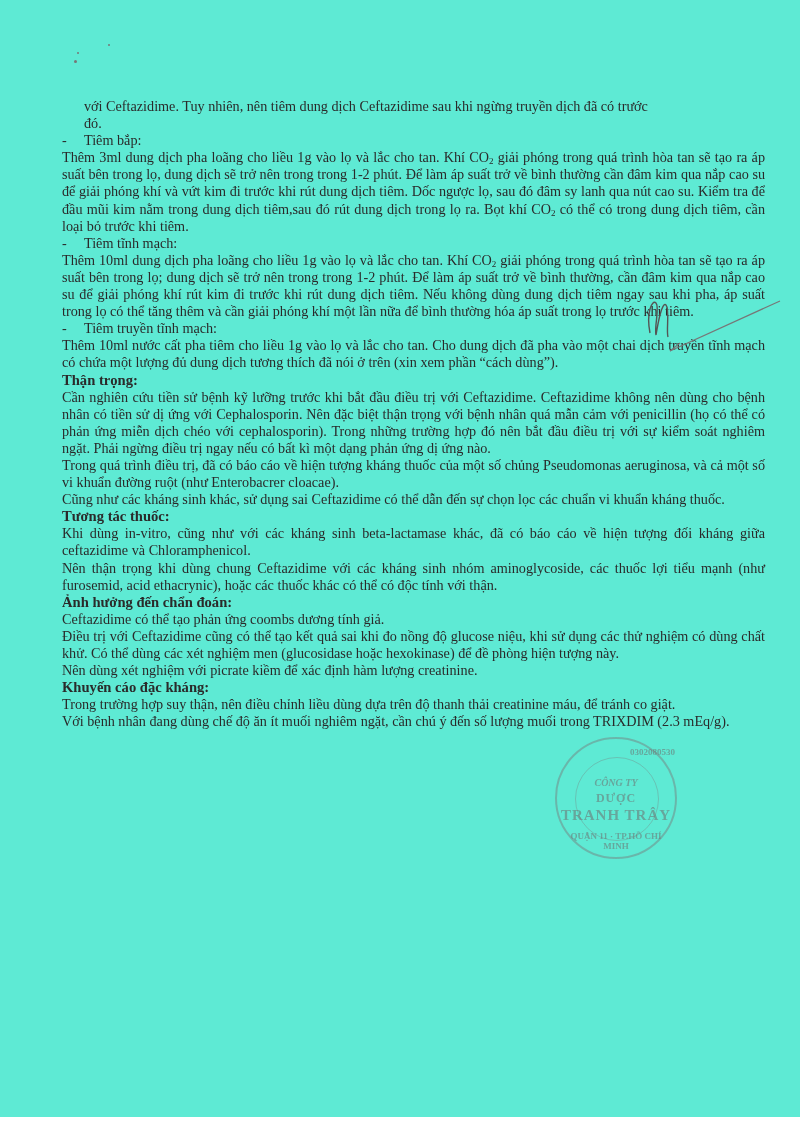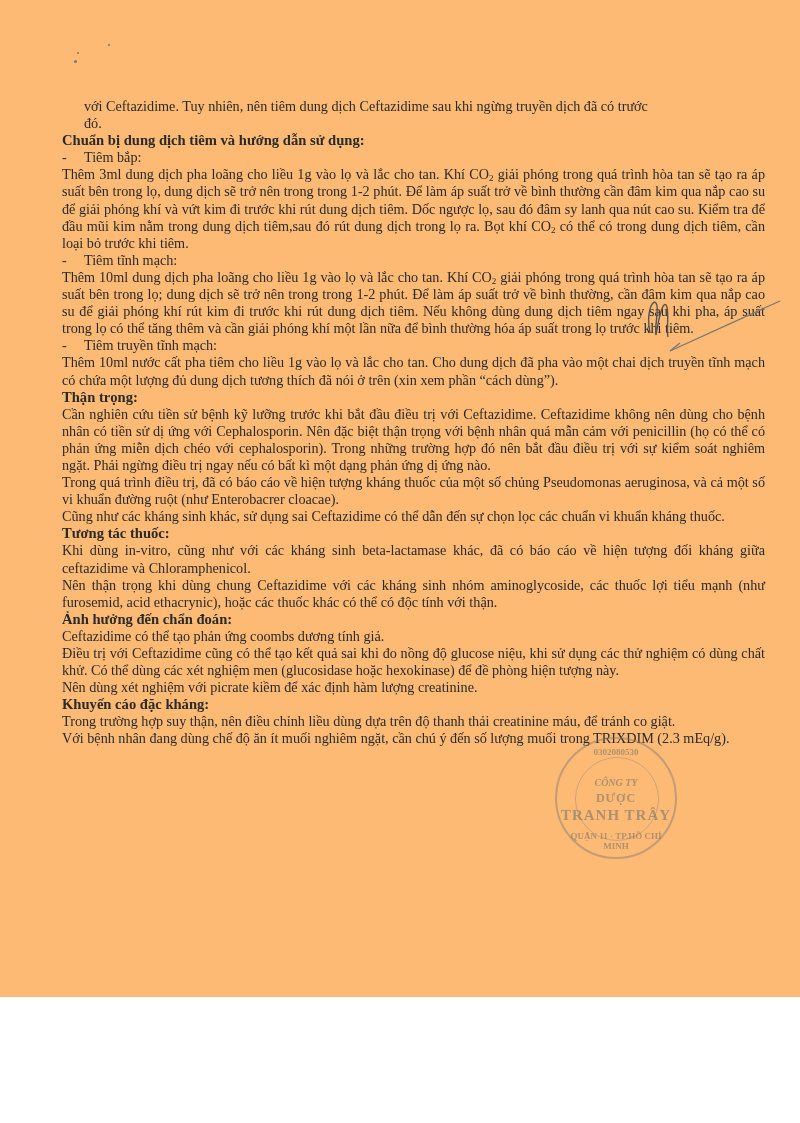--- a/index.html
+++ b/index.html
@@ -11,22 +11,22 @@
       width: 800px;
       height: 1123px;
       position: relative;
       overflow: hidden;
       font-family: "Liberation Serif", "DejaVu Serif", serif;
       color: #2a2a2a;
     }
     .page {
       position: absolute;
       left: 0; top: 0;
-      width: 800px; height: 997px;
-      background: #fdba74;
+      width: 800px; height: 1117px;
+      background: #5eead4;
     }
     .content {
       position: absolute;
       left: 62px;
       top: 98px;
       width: 703px;
       font-size: 14.2px;
       line-height: 17.1px;
       text-align: justify;
     }
@@ -77,21 +77,21 @@
       border: 1px solid rgba(120,120,120,0.35);
     }
     .stamp-text {
       position: absolute;
       width: 100%;
       text-align: center;
       font-family: "Liberation Serif", serif;
       color: rgba(110,110,110,0.55);
       font-weight: bold;
     }
-    .stamp-code { top: 8px; font-size: 9px; }
+    .stamp-code { top: 8px; font-size: 9px; text-align: right; }
     .stamp-line1 { top: 38px; font-size: 10px; font-style: italic; }
     .stamp-line2 { top: 52px; font-size: 12px; letter-spacing: 1px; }
     .stamp-line3 { top: 68px; font-size: 15px; letter-spacing: 1px; }
     .stamp-bottom { top: 92px; font-size: 9px; }
     .signature {
       position: absolute;
       left: 640px;
       top: 293px;
       width: 150px;
       height: 70px;
@@ -104,21 +104,20 @@
 
   <span class="speck" style="left:74px;top:60px;"></span>
   <span class="speck" style="left:77px;top:52px;width:2px;height:2px;"></span>
   <span class="speck" style="left:108px;top:44px;width:2px;height:2px;"></span>
 
   <div class="content">
 
     <p class="indent-first">với Ceftazidime. Tuy nhiên, nên tiêm dung dịch  Ceftazidime sau khi ngừng truyền dịch đã có trước</p>
     <p class="indent-first">đó.</p>
 
-    <p class="heading">Chuẩn bị dung dịch tiêm và hướng dẫn sử dụng:</p>
 
     <p class="bullet">
       <span class="dash">-</span>
       <span>Tiêm bắp:</span>
     </p>
     <p><span>Thêm 3ml dung dịch pha loãng cho liều 1g vào lọ và lắc cho tan. Khí CO</span><sub>2</sub><span> giải phóng trong quá trình hòa tan sẽ tạo ra áp suất bên trong lọ, dung dịch sẽ trở nên trong trong 1-2 phút. Để làm áp suất trở về bình thường cần đâm kim qua nắp cao su để giải phóng khí và vứt kim đi trước khi rút dung dịch tiêm. Dốc ngược lọ, sau đó đâm sy lanh qua nút cao su. Kiểm tra để đầu mũi kim nằm trong dung dịch tiêm,sau đó rút dung dịch trong lọ ra. Bọt khí CO</span><sub>2</sub><span> có thể có trong dung dịch tiêm, cần loại bỏ trước khi tiêm.</span></p>
 
     <p class="bullet">
       <span class="dash">-</span>
       <span>Tiêm tĩnh mạch:</span>

